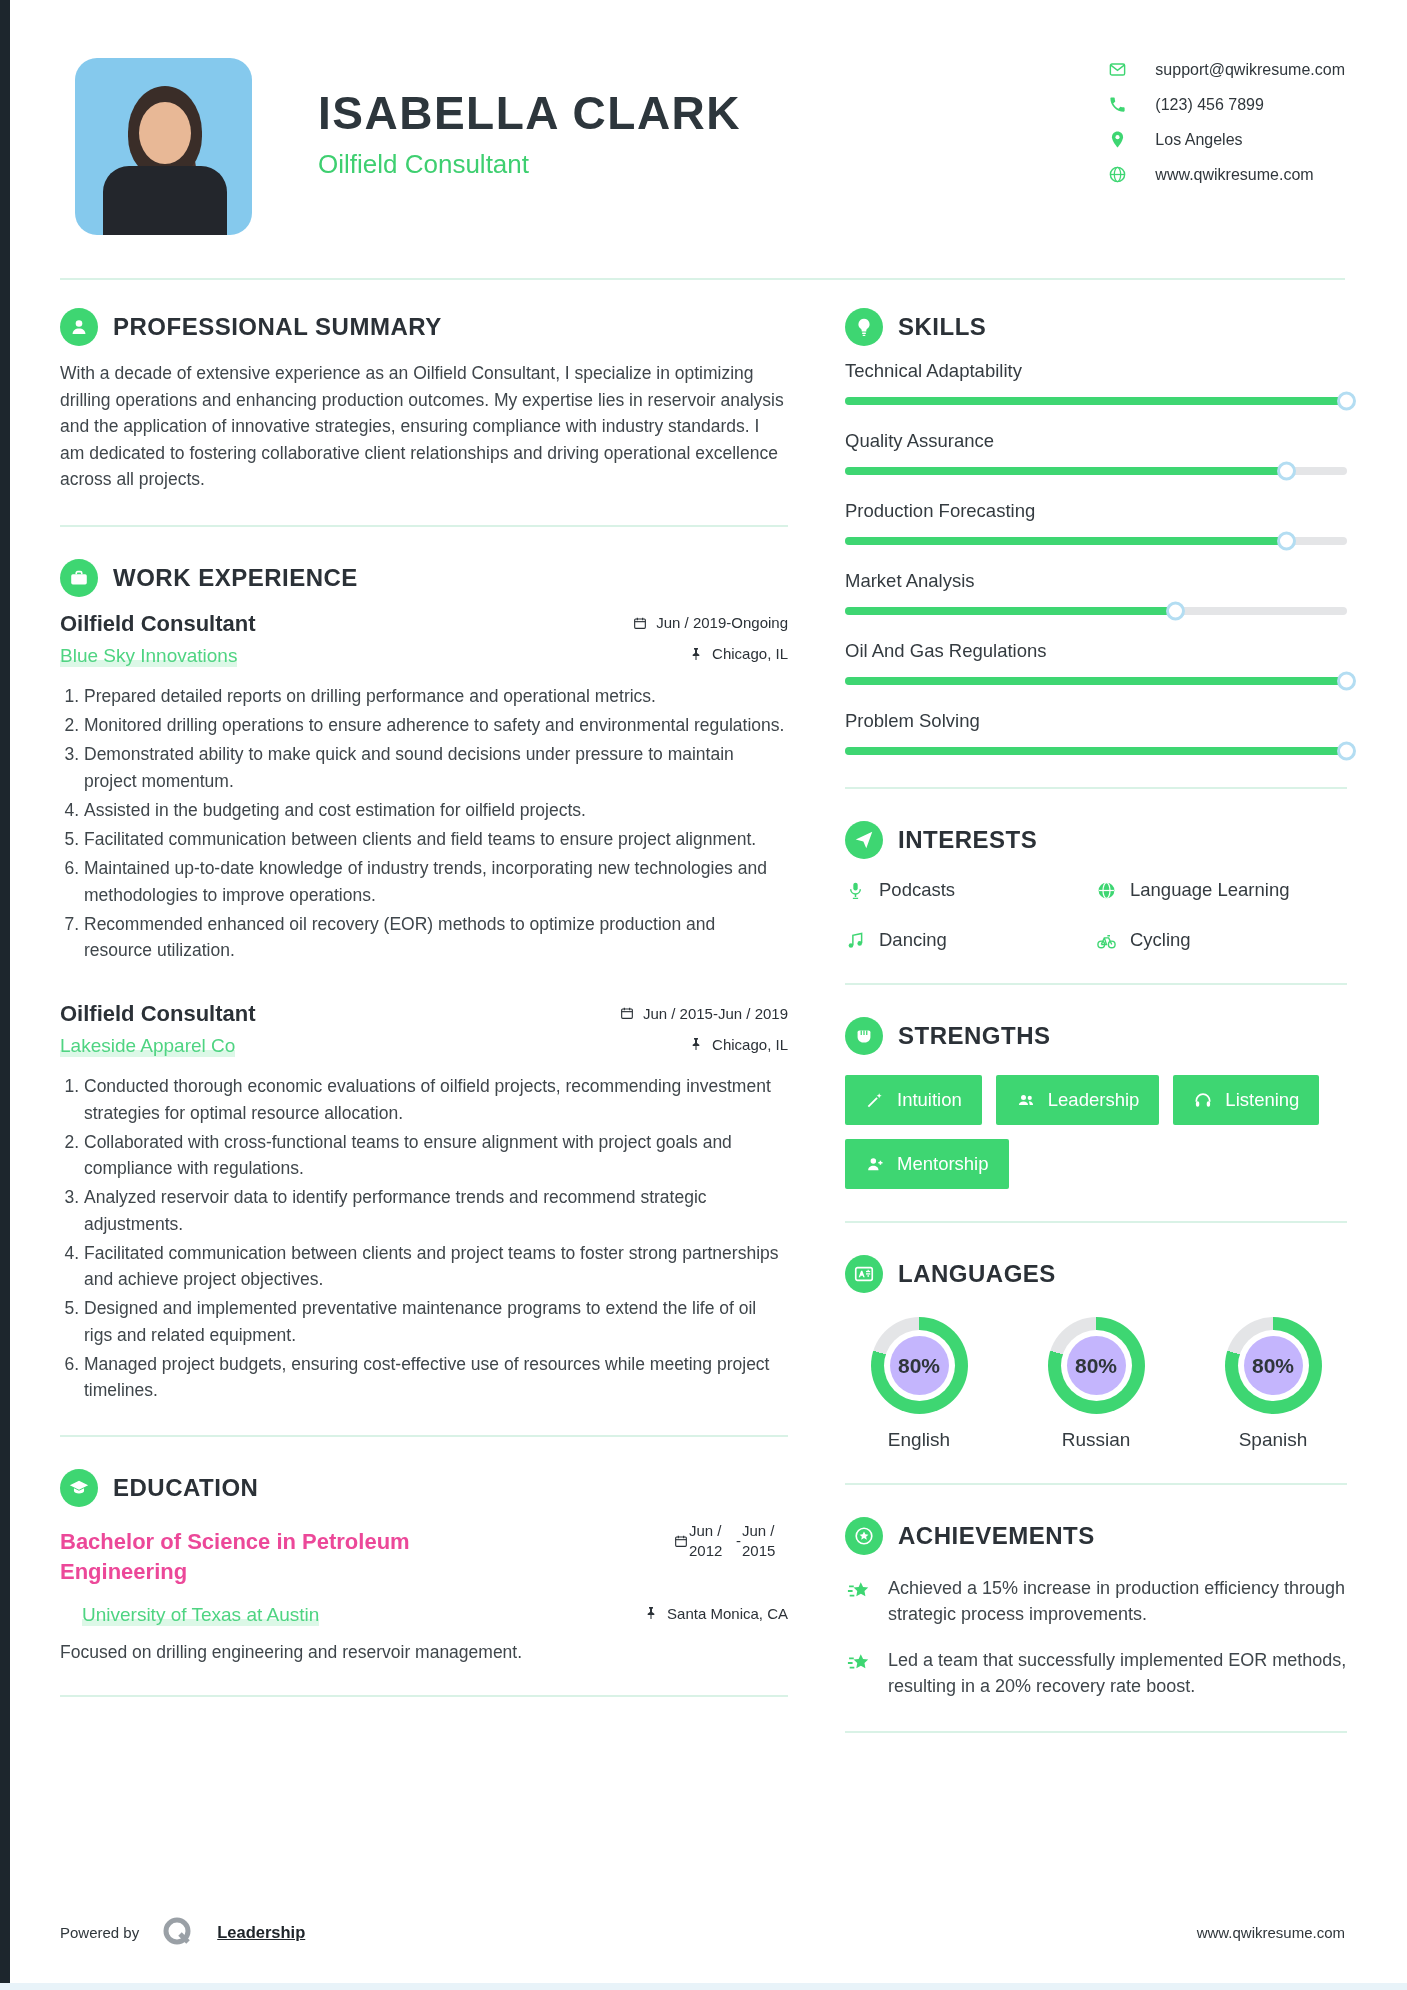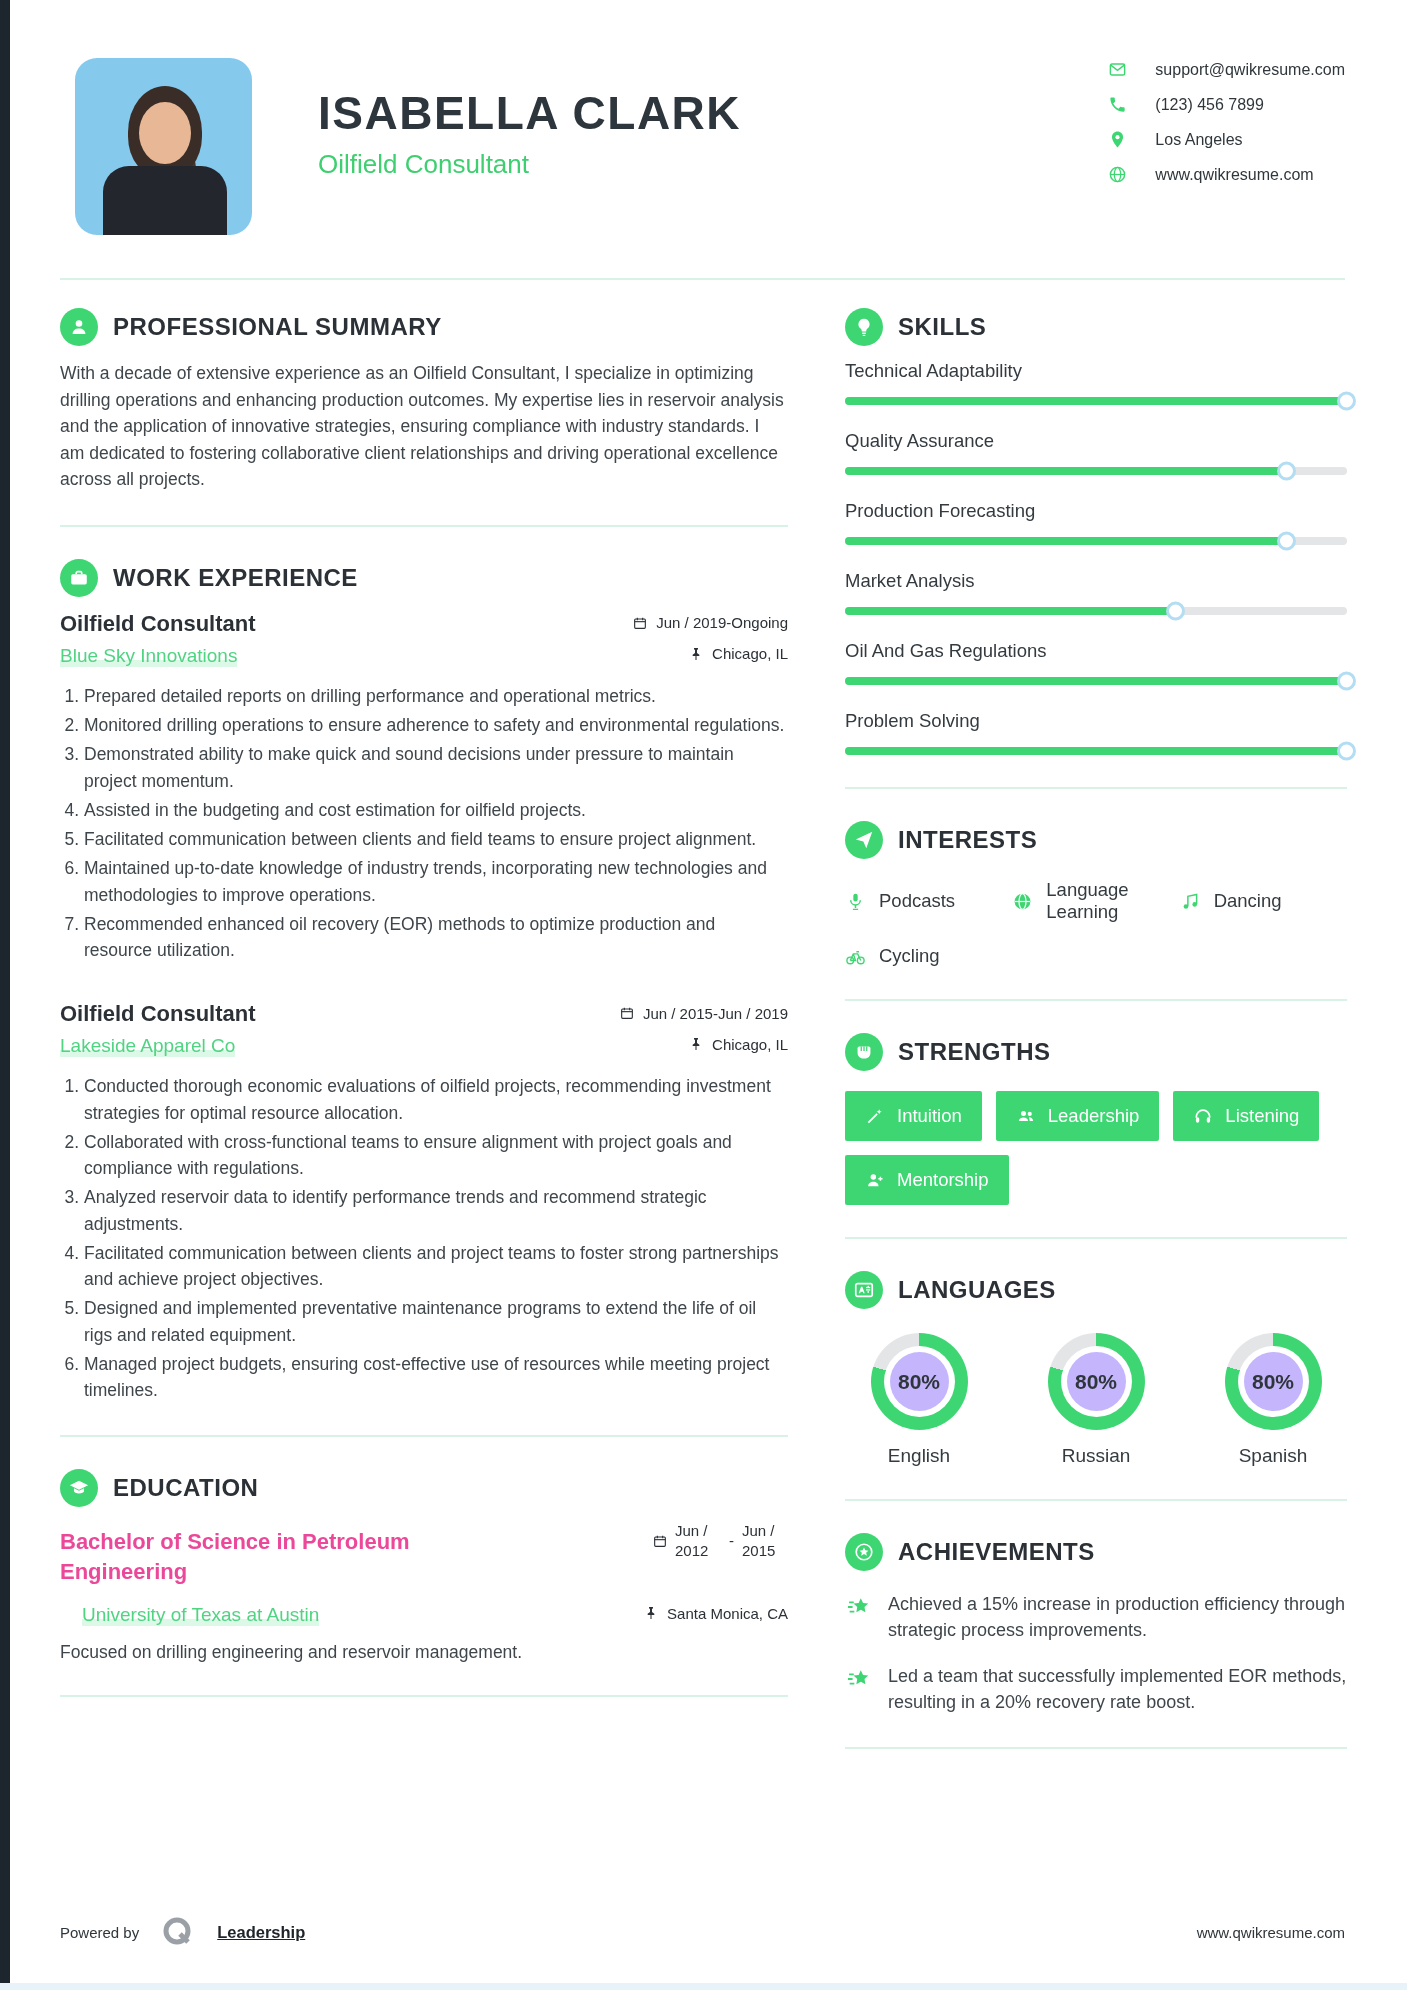--- a/index.html
+++ b/index.html
@@ -46,34 +46,34 @@
   .company{margin-top:8px;font-size:19px;color:#4fd482;
            background-image:linear-gradient(transparent 68%, #dcf8e7 68%);display:inline-block;}
   .meta{font-size:15px;color:#2b3137;display:flex;align-items:center;gap:8px;}
   .micon{width:16px;height:16px;color:#2b3137;display:inline-flex;}
   .micon svg{width:100%;height:100%;}
   .job ol{margin:16px 0 0;padding-left:24px;font-size:17.5px;line-height:1.5;color:#3f464b;}
   .job ol li{margin-bottom:3px;}
 
   .edu-rows{margin-top:6px;}
   .degree{font-size:22px;font-weight:700;color:#ec4899;line-height:1.35;width:430px;}
-  .edu-date{display:flex;align-items:center;gap:7px;font-size:15px;color:#2b3137;}
+  .edu-date{display:flex;align-items:center;font-size:15px;color:#2b3137;}
   .dpart{width:46px;line-height:1.3;}
   .dash{margin:0 1px;}
   .edu-desc{margin-top:16px;font-size:17.5px;color:#3f464b;}
 
   
   .skill{margin-bottom:25px;}
   .skill-label{font-size:18.5px;color:#343b40;margin-bottom:15px;}
   .track{height:8px;background:#e4e5e7;border-radius:5px;position:relative;}
   .fill{height:100%;background:#3ed672;border-radius:5px;position:relative;}
   .knob{position:absolute;right:-9px;top:50%;transform:translateY(-50%);width:19px;height:19px;
         background:#fff;border:3px solid #b3ddf2;border-radius:50%;box-sizing:border-box;}
 
-  .interests-grid{display:grid;grid-template-columns:1fr 1fr 1fr;row-gap:22px;margin-top:20px;
+  .interests-grid{display:grid;grid-template-columns:1fr 1fr;row-gap:28px;margin-top:20px;
                   font-size:18.5px;color:#343b40;}
   .int-item{display:flex;align-items:center;gap:13px;}
   .iicon{width:21px;height:21px;color:#3ed672;display:inline-flex;flex:0 0 21px;}
   .iicon svg{width:100%;height:100%;}
 
   .tags{display:flex;flex-wrap:wrap;gap:14px;margin-top:20px;}
   .tag{background:#3ed672;color:#fff;font-size:18.5px;padding:14px 20px;display:flex;
        align-items:center;gap:12px;border-radius:2px;}
   .ticon{width:20px;height:20px;display:inline-flex;}
   .ticon svg{width:100%;height:100%;}

